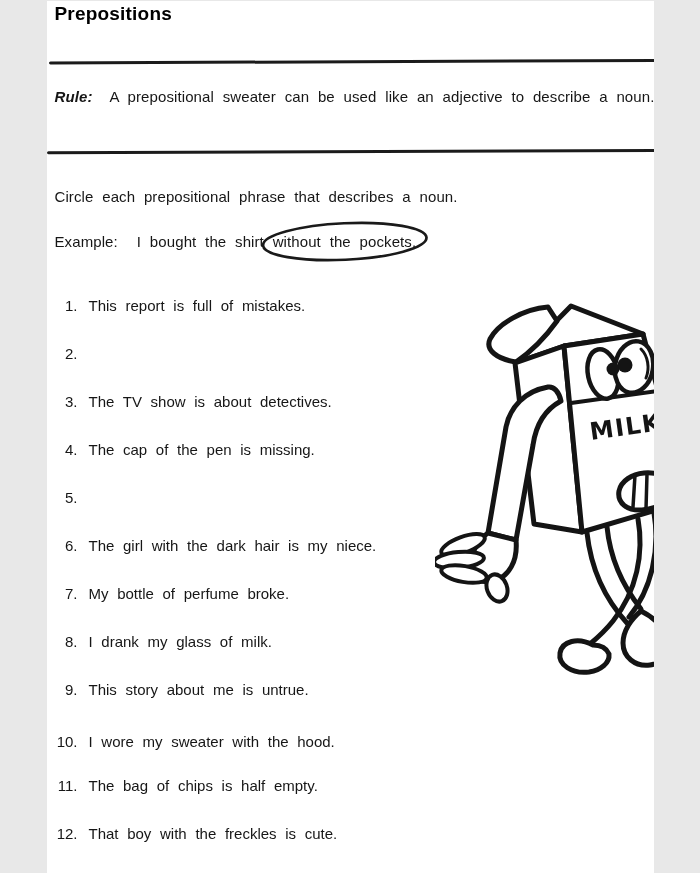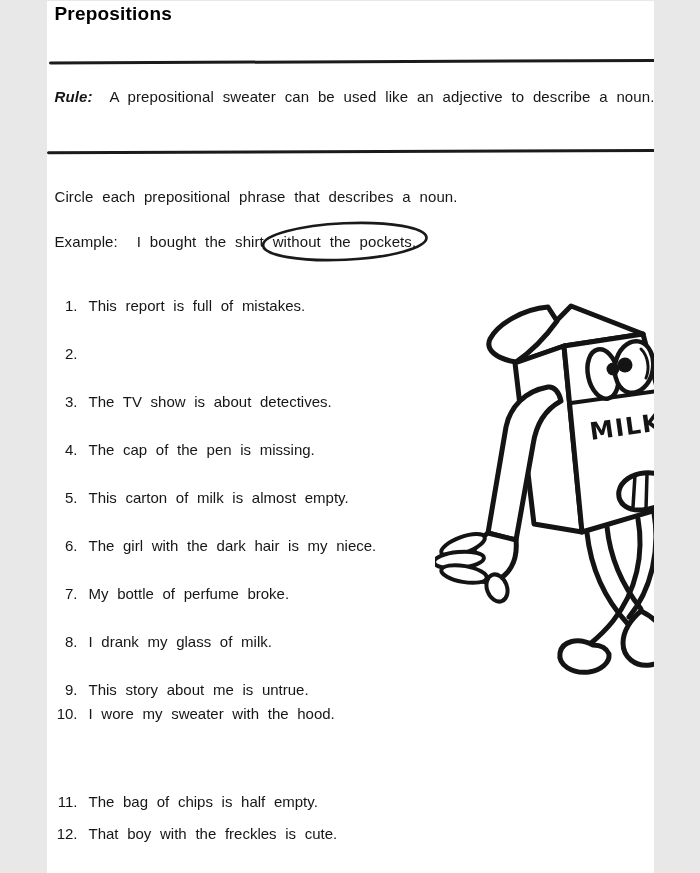--- a/index.html
+++ b/index.html
@@ -78,43 +78,42 @@
   <div class="item" style="top:392px">
     <span class="num">3.</span>
     <span class="txt">The TV show is about detectives.</span>
   </div>
   <div class="item" style="top:440px">
     <span class="num">4.</span>
     <span class="txt">The cap of the pen is missing.</span>
   </div>
   <div class="item" style="top:488px">
     <span class="num">5.</span>
-    <span class="txt">This carton of milk is almost empty.</span>
   </div>
   <div class="item" style="top:536px">
     <span class="num">6.</span>
     <span class="txt">The girl with the dark hair is my niece.</span>
   </div>
   <div class="item" style="top:584px">
     <span class="num">7.</span>
     <span class="txt">My bottle of perfume broke.</span>
   </div>
   <div class="item" style="top:632px">
     <span class="num">8.</span>
     <span class="txt">I drank my glass of milk.</span>
   </div>
   <div class="item" style="top:680px">
     <span class="num">9.</span>
     <span class="txt">This story about me is untrue.</span>
   </div>
-  <div class="item" style="top:704px">
+  <div class="item" style="top:732px">
     <span class="num">10.</span>
     <span class="txt">I wore my sweater with the hood.</span>
   </div>
-  <div class="item" style="top:792px">
+  <div class="item" style="top:776px">
     <span class="num">11.</span>
     <span class="txt">The bag of chips is half empty.</span>
   </div>
   <div class="item" style="top:824px">
     <span class="num">12.</span>
     <span class="txt">That boy with the freckles is cute.</span>
   </div>
 
   <div class="illustration">
     <svg viewBox="0 0 282 400">

